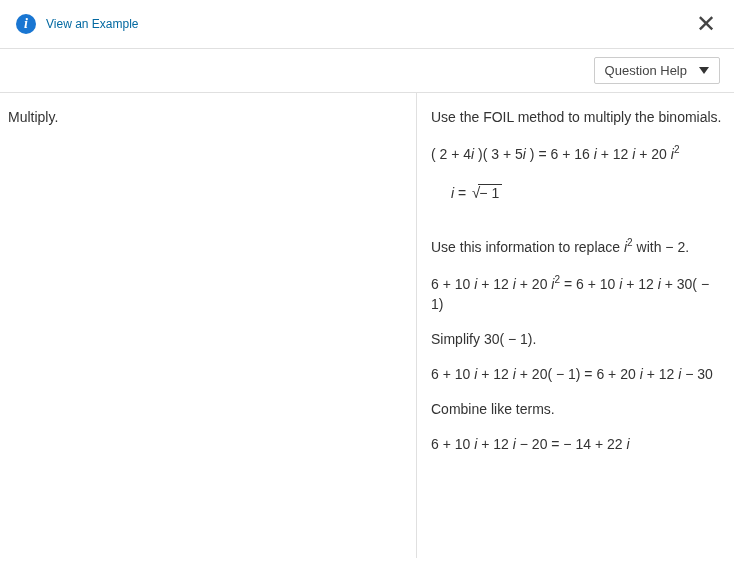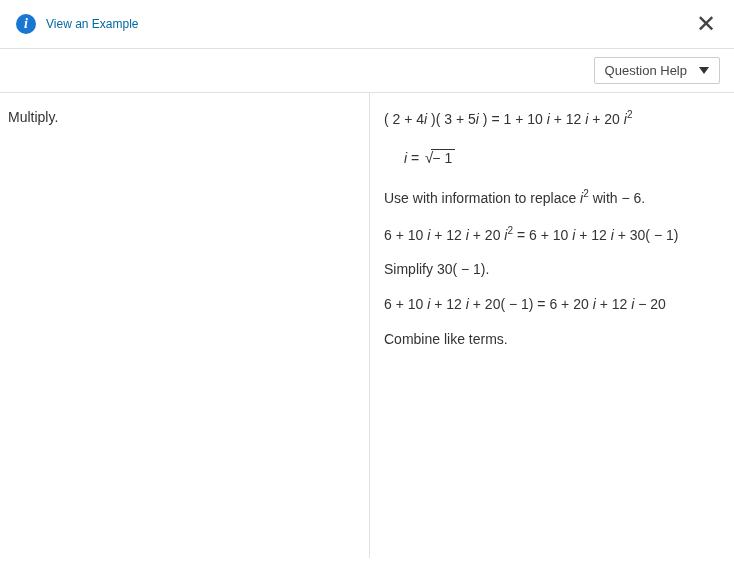--- a/index.html
+++ b/index.html
@@ -65,32 +65,32 @@
     width: 0; height: 0;
     border-left: 5px solid transparent;
     border-right: 5px solid transparent;
     border-top: 7px solid #333;
   }
   .content {
     display: flex;
     height: calc(100% - 48px - 48px);
   }
   .left-pane {
-    width: 370px;
+    width: 417px;
     padding: 14px 8px 14px 8px;
     border-right: 1px solid #e0e0e0;
   }
   .right-pane {
     flex: 1;
     padding: 14px 12px 14px 14px;
   }
   .para { margin-bottom: 14px; line-height: 1.5; }
   .ital { font-style: italic; }
   .sup { font-size: 10px; vertical-align: super; }
-  .indent-block { padding-left: 20px; margin-bottom: 14px; line-height: 1.9; }
+  .indent-block { padding-left: 20px; margin-bottom: 28px; line-height: 1.9; }
   .sqrt {
     display: inline-block;
     position: relative;
     padding-left: 2px;
   }
   .sqrt::before {
     content: "√";
     font-size: 15px;
   }
   .sqrt-arg {
@@ -116,42 +116,46 @@
     <span class="triangle-down"></span>
   </div>
 </div>
 
 <div class="content">
   <div class="left-pane">
     <div class="para">Multiply.</div>
   </div>
 
   <div class="right-pane">
+    <div class="para">Use the FOIL method to multiply the binomials.</div>
 
     <div class="para">
-      <span>( 2 + 4</span><span class="ital">i</span><span> )( 3 + 5</span><span class="ital">i</span><span> ) = 1 + 10</span><span class="ital"> <span>i</span></span><span> + 12</span><span class="ital"> <span>i</span></span><span> + 20</span><span class="ital"> <span>i</span></span><span class="sup">2</span>
+      <span>( 2 + 4</span><span class="ital">i</span><span> )( 3 + 5</span><span class="ital">i</span><span> ) = 6 + 16</span><span class="ital"> <span>i</span></span><span> + 12</span><span class="ital"> <span>i</span></span><span> + 20</span><span class="ital"> <span>i</span></span><span class="sup">2</span>
     </div>
 
     <div class="indent-block">
       <div>
         <span class="ital">i</span><span> = </span><span class="sqrt"><span class="sqrt-arg">− 1</span></span>
       </div>
     </div>
 
     <div class="para">
-      <span>Use with information to replace </span><span class="ital">i</span><span class="sup">2</span><span> with  − 6.</span>
+      <span>Use this information to replace </span><span class="ital">i</span><span class="sup">2</span><span> with  − 2.</span>
     </div>
 
     <div class="para">
       <span>6 + 10</span><span class="ital"> <span>i</span></span><span> + 12</span><span class="ital"> <span>i</span></span><span> + 20</span><span class="ital"> <span>i</span></span><span class="sup">2</span><span> = 6 + 10</span><span class="ital"> <span>i</span></span><span> + 12</span><span class="ital"> <span>i</span></span><span> + 30( − 1)</span>
     </div>
 
     <div class="para">Simplify 30( − 1).</div>
 
     <div class="para">
-      <span>6 + 10</span><span class="ital"> <span>i</span></span><span> + 12</span><span class="ital"> <span>i</span></span><span> + 20( − 1) = 6 + 20</span><span class="ital"> <span>i</span></span><span> + 12</span><span class="ital"> <span>i</span></span><span> − 20</span>
+      <span>6 + 10</span><span class="ital"> <span>i</span></span><span> + 12</span><span class="ital"> <span>i</span></span><span> + 20( − 1) = 6 + 20</span><span class="ital"> <span>i</span></span><span> + 12</span><span class="ital"> <span>i</span></span><span> − 30</span>
     </div>
 
     <div class="para">Combine like terms.</div>
 
+    <div class="para">
+      <span>6 + 10</span><span class="ital"> <span>i</span></span><span> + 12</span><span class="ital"> <span>i</span></span><span> − 20 =  − 14 + 22</span><span class="ital"> <span>i</span></span>
+    </div>
 
   </div>
 </div>
 
 </body></html>

